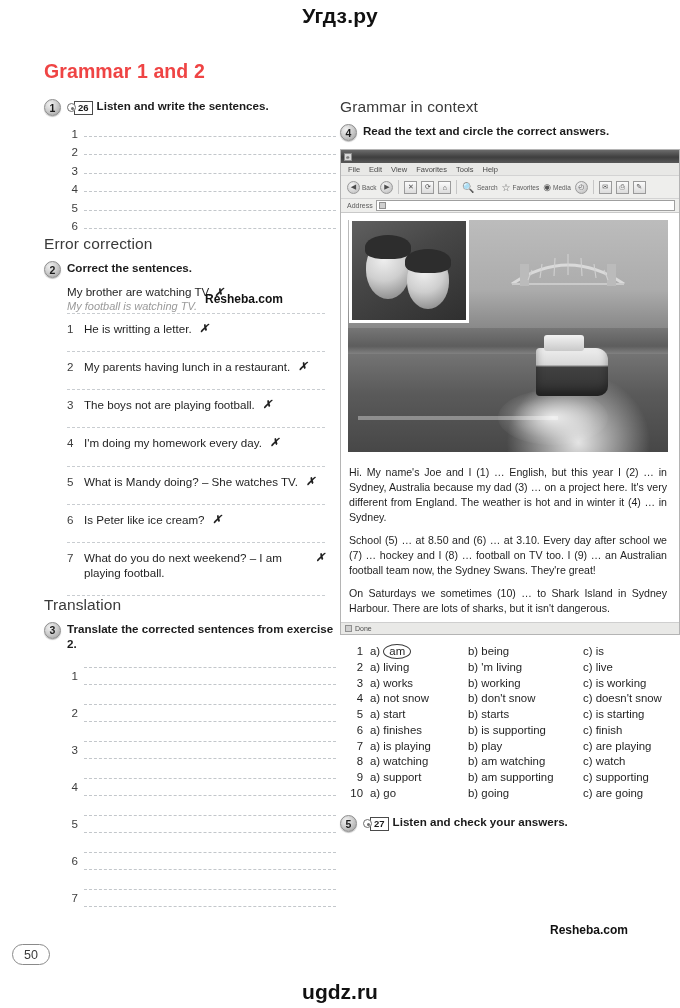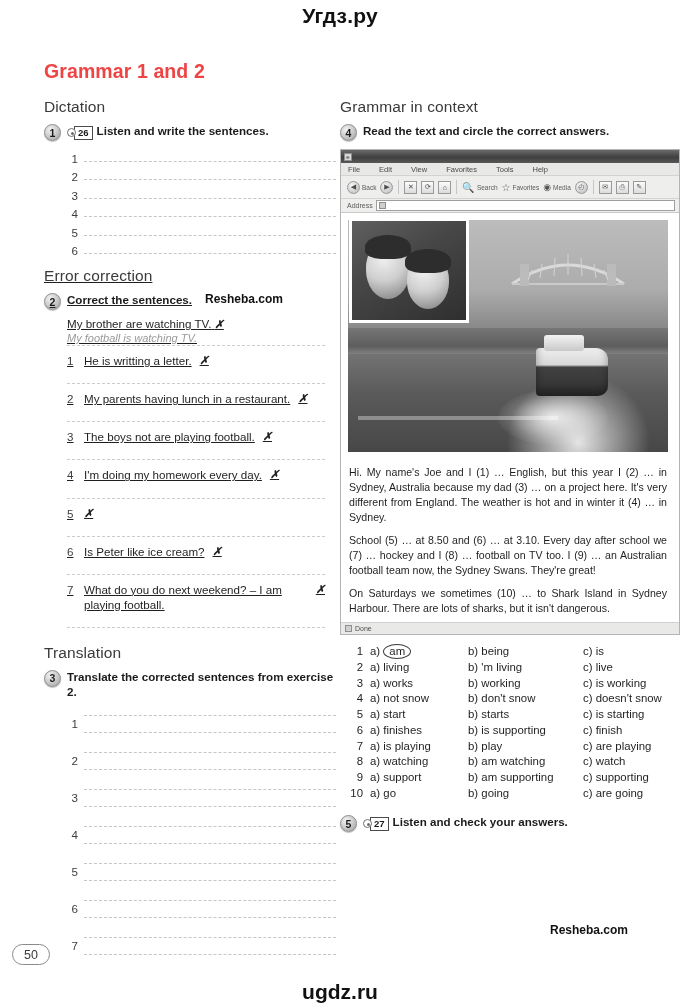--- a/index.html
+++ b/index.html
@@ -92,42 +92,42 @@
     flex: 0 0 14px; text-align: right;
     font-size: 11.6px; color: #3d3d3d; line-height: 13px;
   }
   .num-line .rline { flex: 1 1 auto; margin-bottom: 3px; }
 
   
   #dictation-lines { margin: 5px 0 0 20px; }
   #dictation-lines .num-line { height: 18.5px; }
 
   
-  #error-correction { margin-top: 10px; text-decoration: underline; }
+  #error-correction { margin-top: 3px; }
   .ec-prompt {
     margin: 6px 0 0 23px;
     font-size: 11.6px; color: #1f1f1f; line-height: 1.3;
   }
   .ec-answer {
     margin: 1px 0 0 23px;
     font-size: 11px; color: #9a9a9a; font-style: italic;
     border-bottom: 1px dashed #c9cdd1; padding-bottom: 1px;
     width: 258px;
   }
   .ec-item { margin: 7px 0 0 23px; width: 258px; }
   .ec-item .ec-text {
     display: flex; gap: 8px;
     font-size: 11.6px; color: #1f1f1f; line-height: 1.3;
   }
   .ec-item .ec-text .n { flex: 0 0 9px; color: #3d3d3d; }
   .ec-item .ec-blank { border-bottom: 1px dashed #c9cdd1; margin-top: 15px; }
   .xmark { font-weight: bold; font-style: italic; font-size: 11px; }
 
   
-  #translation { margin-top: 16px; }
+  #translation { }
   #translation-lines { margin: 6px 0 0 20px; }
   .tr-group { height: 37px; display: flex; align-items: center; gap: 6px; }
   .tr-group .n {
     flex: 0 0 14px; text-align: right;
     font-size: 11.6px; color: #3d3d3d;
   }
   .tr-group .tr-lines { flex: 1 1 auto; }
   .tr-group .tr-lines .rline { margin-bottom: 16px; }
   .tr-group .tr-lines .rline:last-child { margin-bottom: 0; }
 
@@ -152,21 +152,21 @@
     height: 13px;
     background: linear-gradient(180deg, #6b6b6b 0%, #3f3f3f 55%, #585858 100%);
     display: flex; align-items: center; padding-left: 3px;
   }
   .tb-ico {
     width: 8px; height: 8px; background: #d8d8d8; border: 1px solid #8d8d8d;
     font-size: 6px; color: #333; line-height: 7px; text-align: center;
   }
   .browser-menubar {
     height: 13px; background: #e8e8e6;
-    display: flex; align-items: center; gap: 19px; padding-left: 7px;
+    display: flex; align-items: center; gap: 9px; padding-left: 7px;
     border-bottom: 1px solid #d3d3d3;
   }
   .browser-menubar span {
     font-size: 7.5px; color: #4a4a4a;
   }
   .browser-toolbar {
     height: 23px; background: #eeeeec;
     display: flex; align-items: center; gap: 4px; padding-left: 6px;
     border-bottom: 1px solid #d3d3d3;
   }
@@ -318,21 +318,20 @@
 <div class="wm-resheba" id="wm-r1">Resheba.com</div>
 <div class="wm-resheba" id="wm-r2">Resheba.com</div>
 
 <div class="page">
 
   <div class="page-title">Grammar 1 and 2</div>
 
   <div class="col-left">
 
     <div>
-      <div class="section-head">Dictation</div>
       <div class="ex">
         <div class="ex-num">1</div>
         <div class="ex-title">
           <span class="audio-token">
               <span class="cd-icon"></span>
               <span class="track-box">26</span>
             </span><span>Listen and write the sentences.</span>
         </div>
       </div>
       <div id="dictation-lines">
@@ -404,20 +403,21 @@
         <div class="ec-text">
             <span class="n">4</span>
             <span>I'm doing my homework every day.</span>
             <span class="xmark">✗</span>
           </div>
         <div class="ec-blank"></div>
       </div>
       <div class="ec-item">
         <div class="ec-text">
             <span class="n">5</span>
+            <span>What is Mandy doing? – She watches TV.</span>
             <span class="xmark">✗</span>
           </div>
         <div class="ec-blank"></div>
       </div>
       <div class="ec-item">
         <div class="ec-text">
             <span class="n">6</span>
             <span>Is Peter like ice cream?</span>
             <span class="xmark">✗</span>
           </div>

